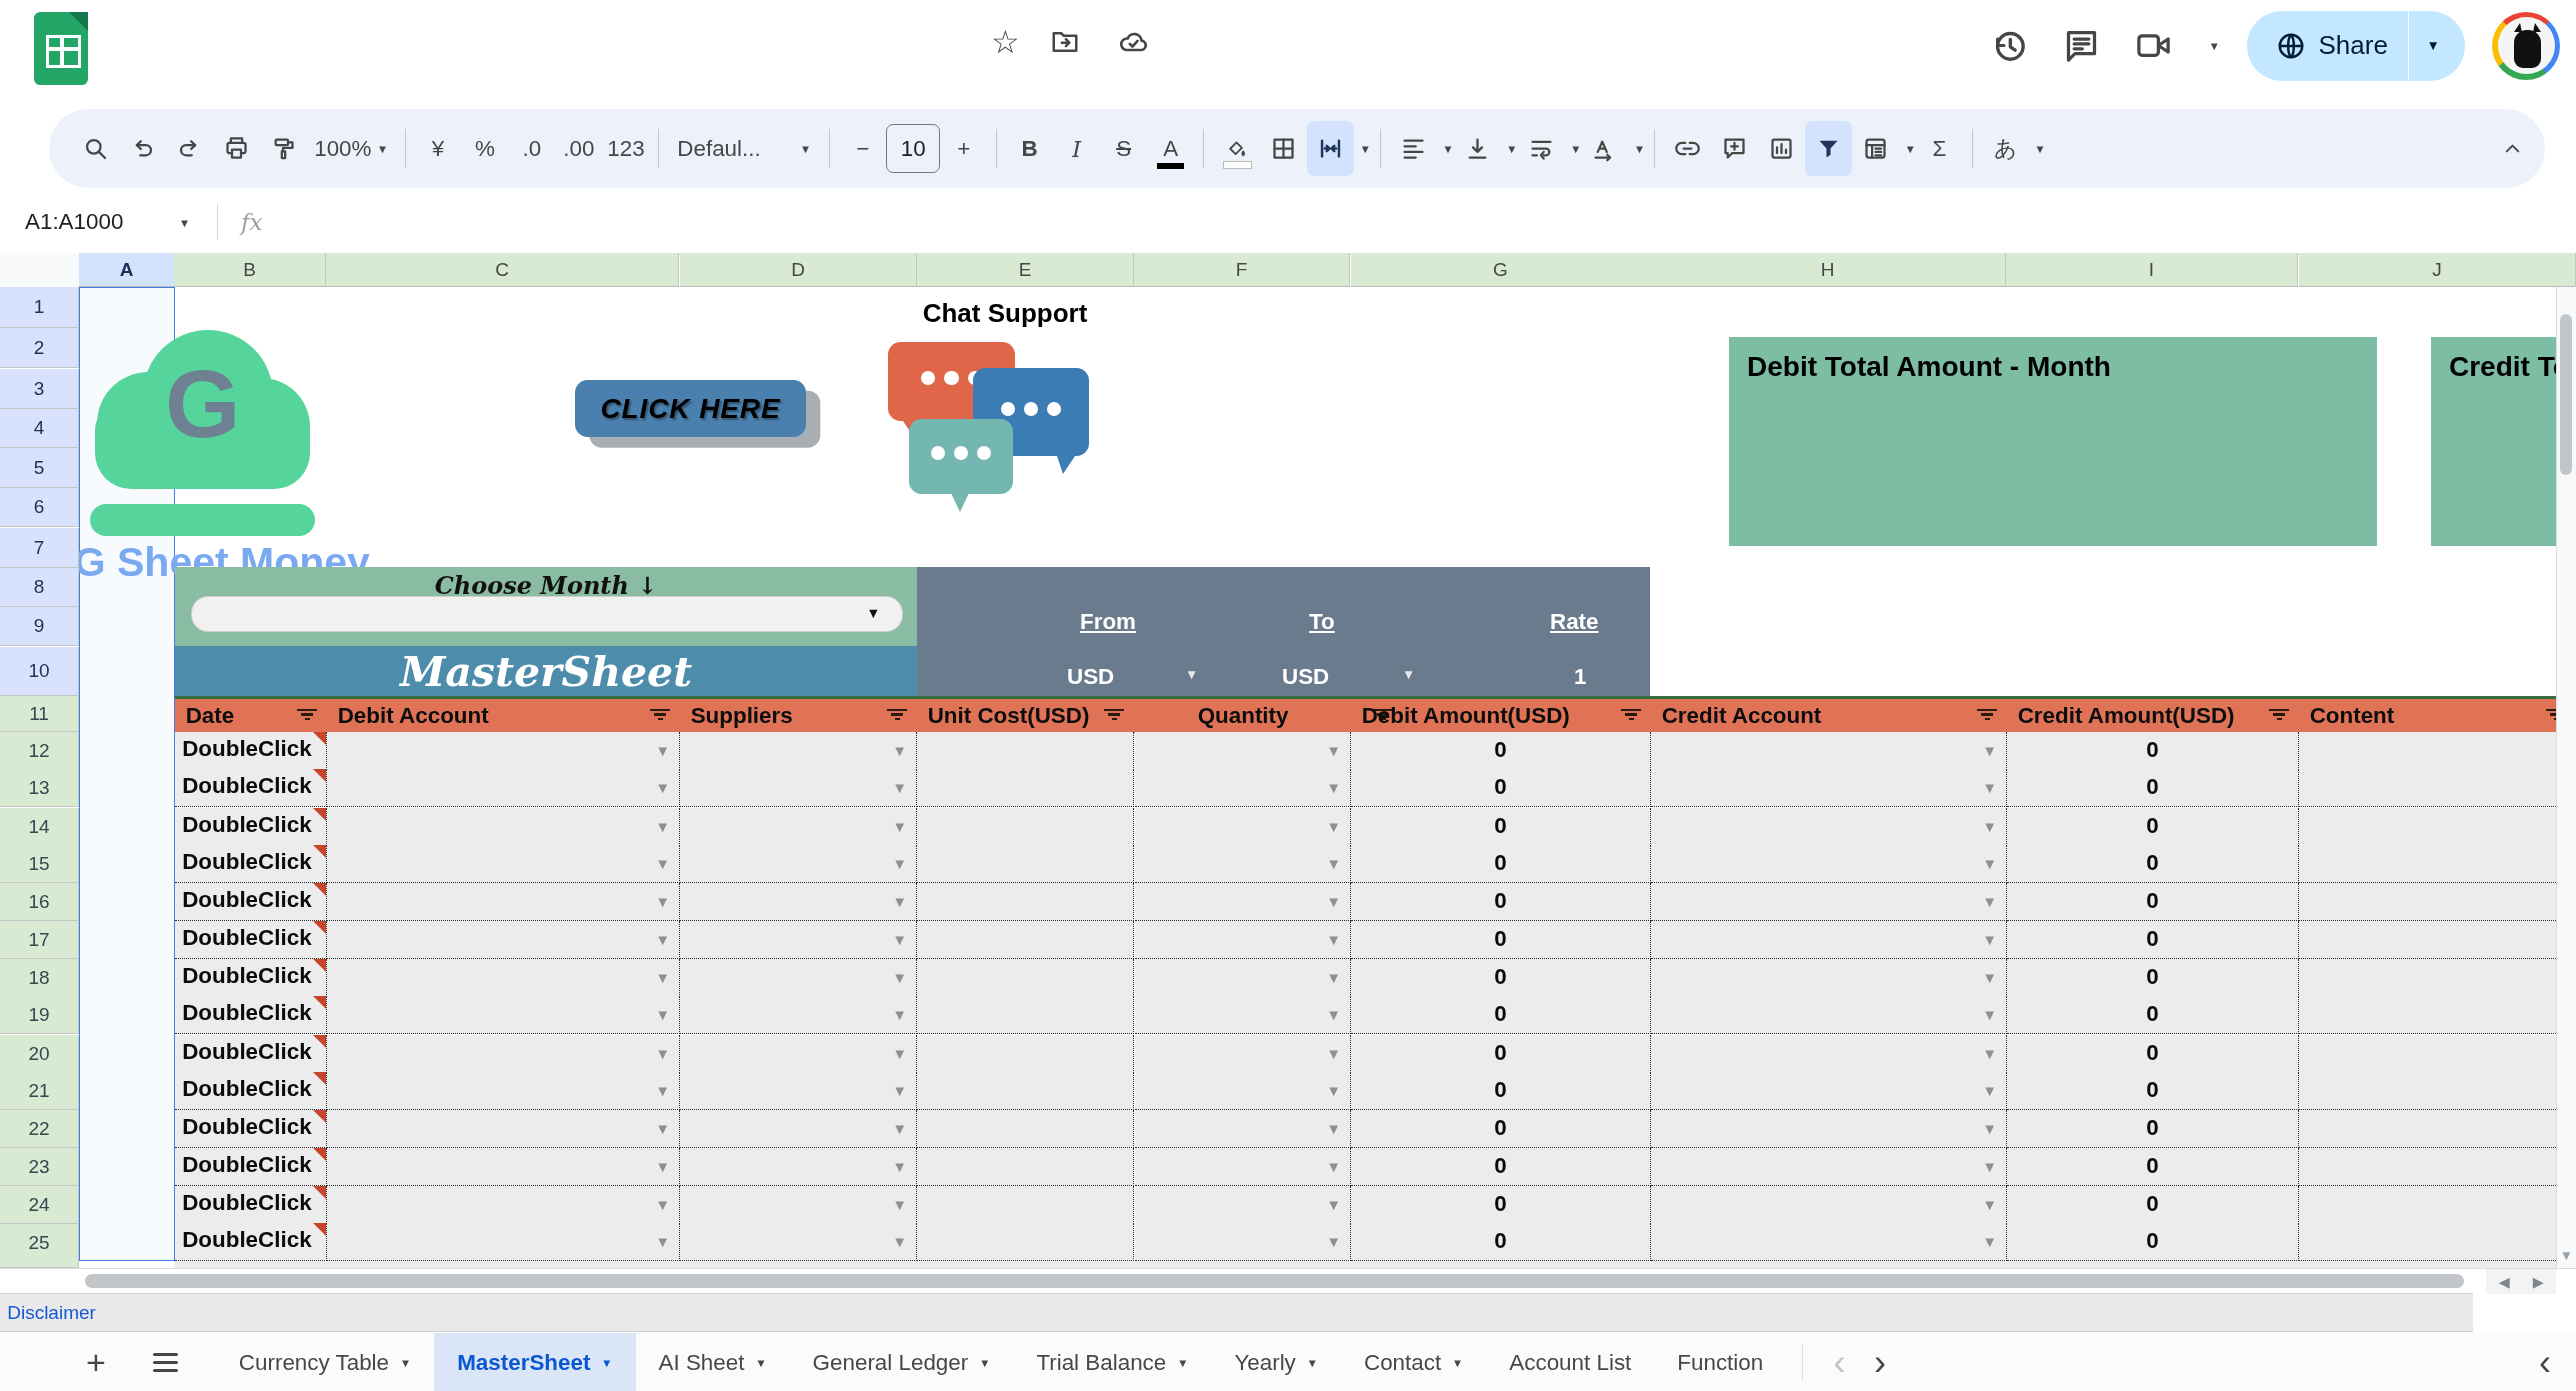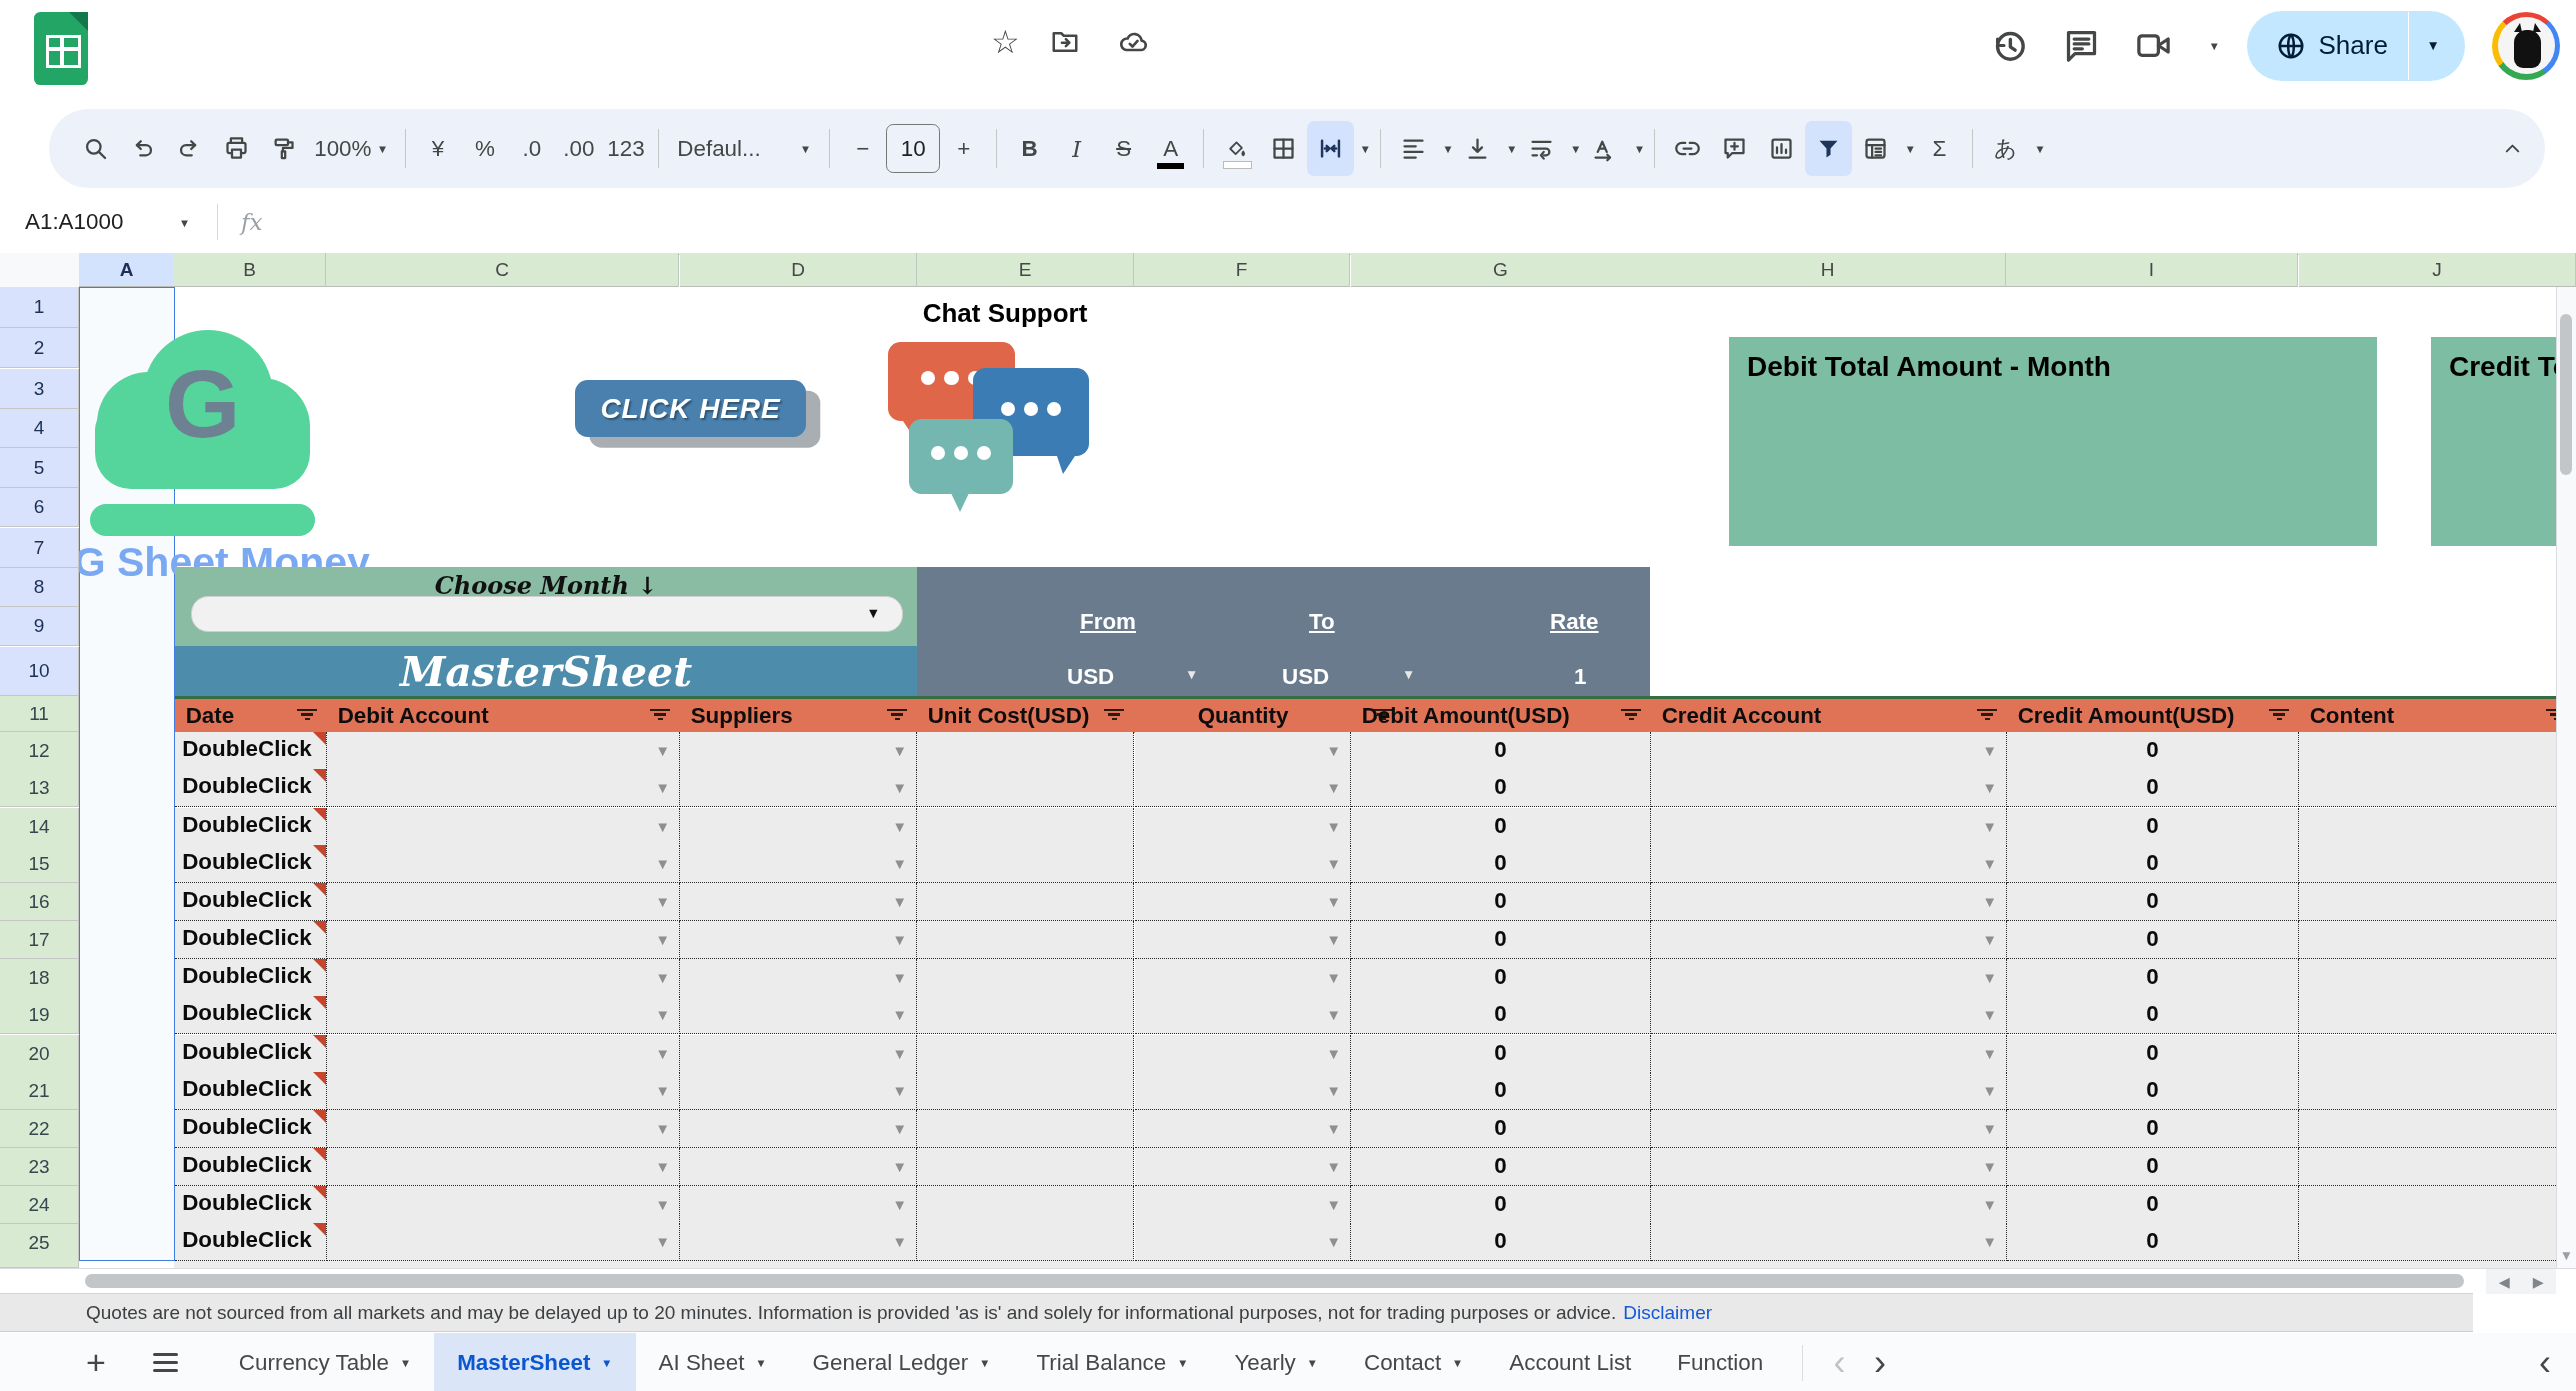--- a/index.html
+++ b/index.html
@@ -76,21 +76,21 @@
   #logo .brand{position:absolute;left:-14.3px;top:216px;font-size:41px;font-weight:bold;color:#7aa9f2;white-space:nowrap;}
 
   
   #chat-label{left:792px;top:10.7px;width:268px;text-align:center;font-size:26px;font-weight:bold;color:#000;}
   .bubble{position:absolute;border-radius:12.5px;}
   .bubble .dots{position:absolute;left:0;right:0;display:flex;justify-content:center;gap:9px;}
   .bubble .dot{width:14.3px;height:14.3px;border-radius:50%;background:#fff;}
   .tail{position:absolute;width:0;height:0;}
 
   
-  #click-here{left:496px;top:93px;width:231px;height:57px;background:#4a80ad;border-radius:12.5px;display:flex;align-items:center;justify-content:center;font-size:28px;font-weight:bold;font-style:italic;color:#ffffff;letter-spacing:0.9px;box-shadow:14.3px 10.7px 0 #a9aeb3;text-shadow:1.8px 1.8px 1.8px rgba(0,0,0,.35);}
+  #click-here{left:496px;top:93px;width:231px;height:57px;background:#4a80ad;border-radius:12.5px;display:flex;align-items:center;justify-content:center;font-size:28px;font-weight:bold;font-style:italic;color:#000000;letter-spacing:0.9px;box-shadow:14.3px 10.7px 0 #a9aeb3;text-shadow:1.8px 1.8px 1.8px rgba(0,0,0,.35);}
 
   
   .total-box{top:50px;height:209px;background:#7dbda4;padding:14.3px 0 0 18px;box-sizing:border-box;font-size:28px;font-weight:bold;color:#000;}
 
   
   #choose-band{left:96px;top:280px;width:742px;height:79px;background:#8abca3;}
   #choose-band .lbl{position:absolute;left:0;top:3.6px;width:100%;text-align:center;font-family:"DejaVu Serif",serif;font-style:italic;font-weight:bold;font-size:24px;color:#111;}
   #month-select{position:absolute;left:16px;top:29px;width:710px;height:34px;background:#f1f1f1;border:0.9px solid #cfcfcf;border-radius:17px;}
   #month-select .car{position:absolute;right:21.5px;top:8px;font-size:14.3px;color:#111;}
   #master-band{left:96px;top:359px;width:742px;height:51px;background:#4d8cab;display:flex;align-items:center;justify-content:center;}
@@ -884,21 +884,20 @@
   </div>
   <div class="abs" id="hscroll">
     <div id="hthumb"></div>
     <div id="harrows">
       <span>◀</span>
       <span>▶</span>
     </div>
   </div>
 
   <div class="abs" id="disclaimer">
-    <span class="txt">Quotes are not sourced from all markets and may be delayed up to 20 minutes. Information is provided 'as is' and solely for informational purposes, not for trading purposes or advice.</span>
     <a href="#">Disclaimer</a>
   </div>
 
   <div class="abs" id="tabbar">
     <span id="add-sheet">+</span>
     <span id="all-sheets">
         <i></i>
         <i></i>
         <i></i>
       </span>

